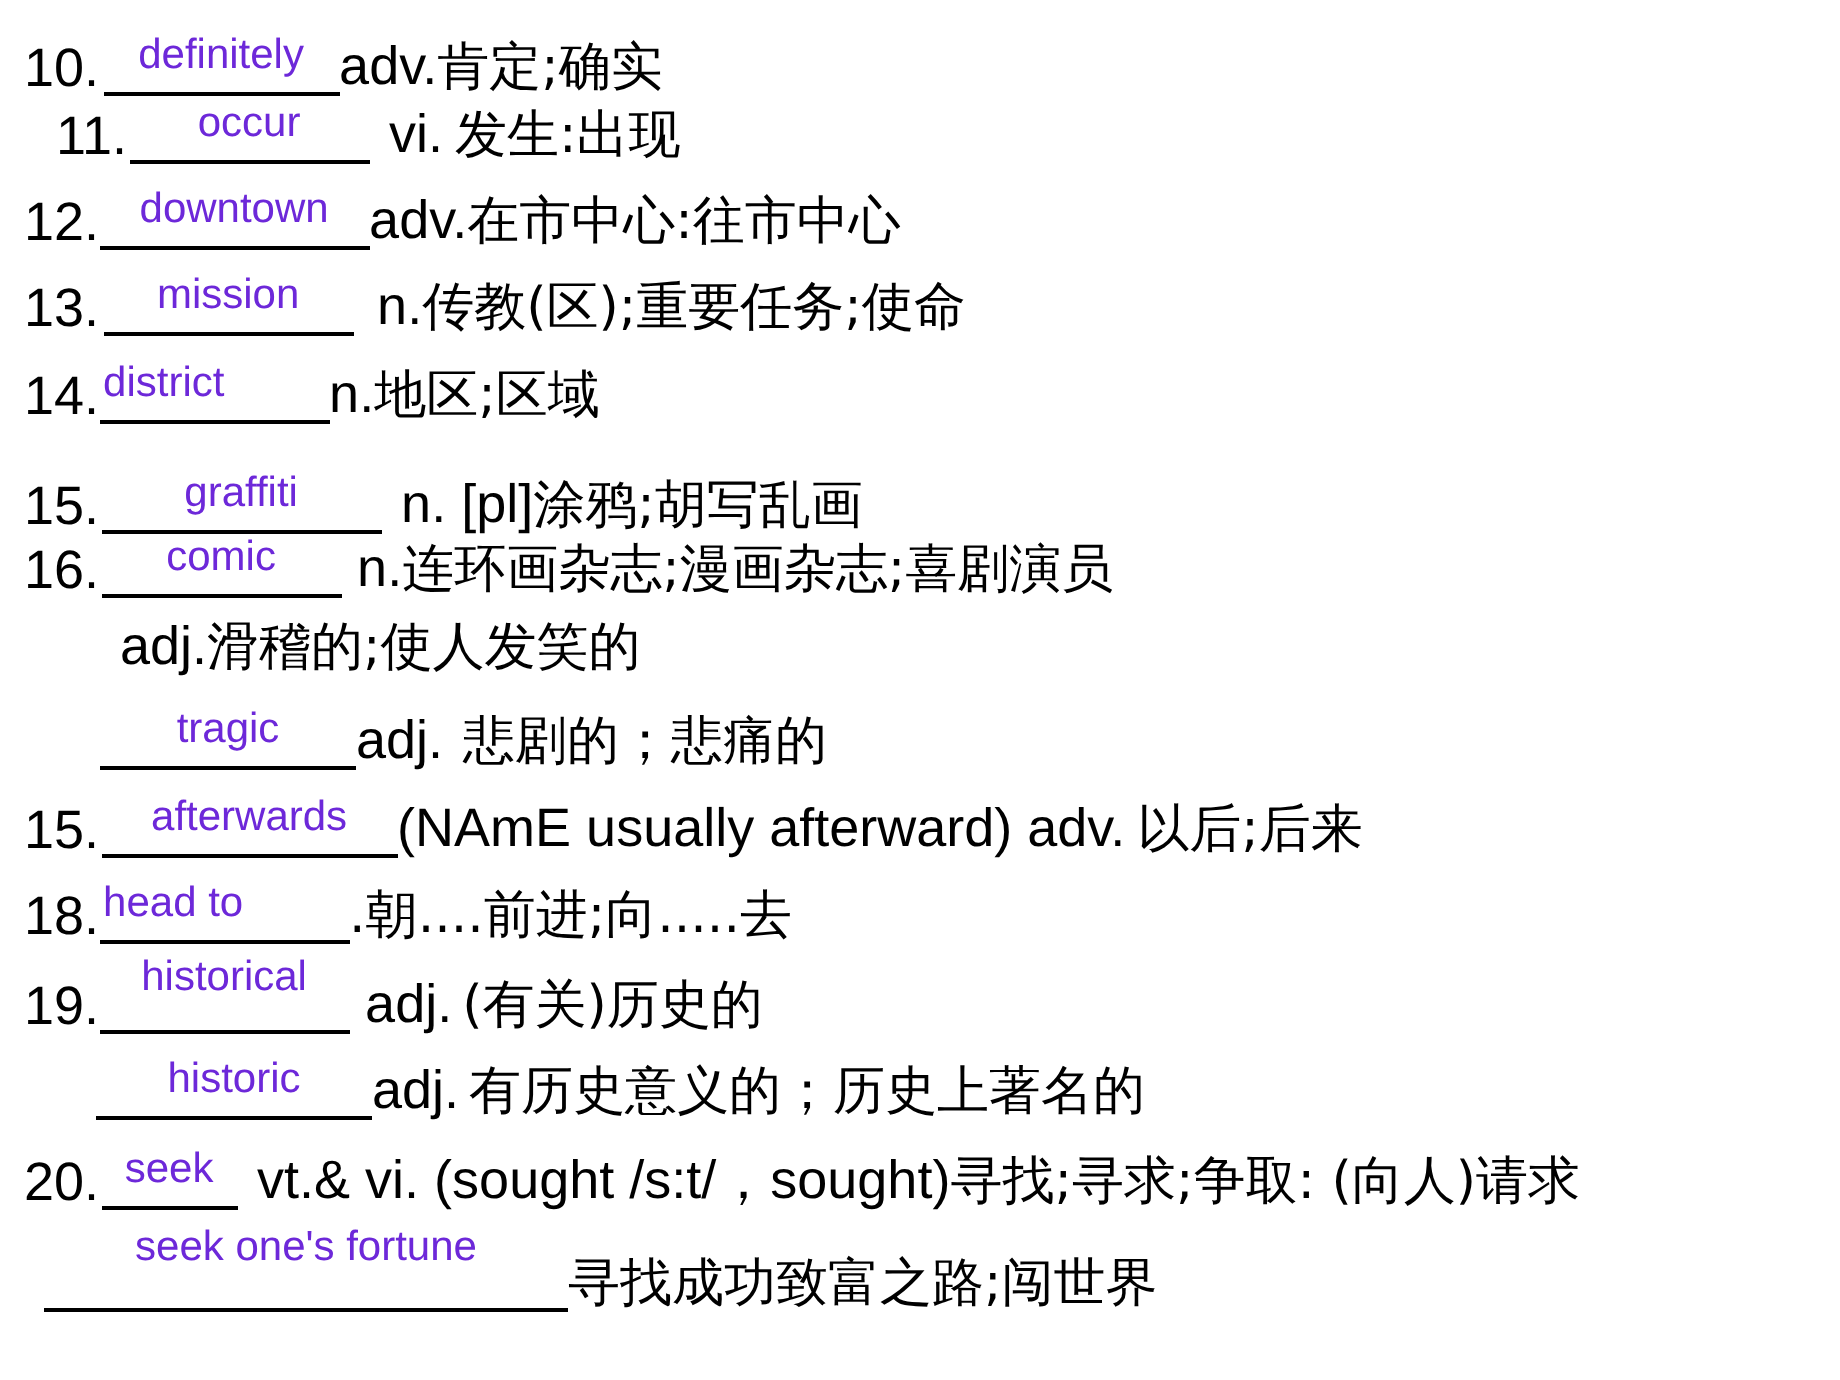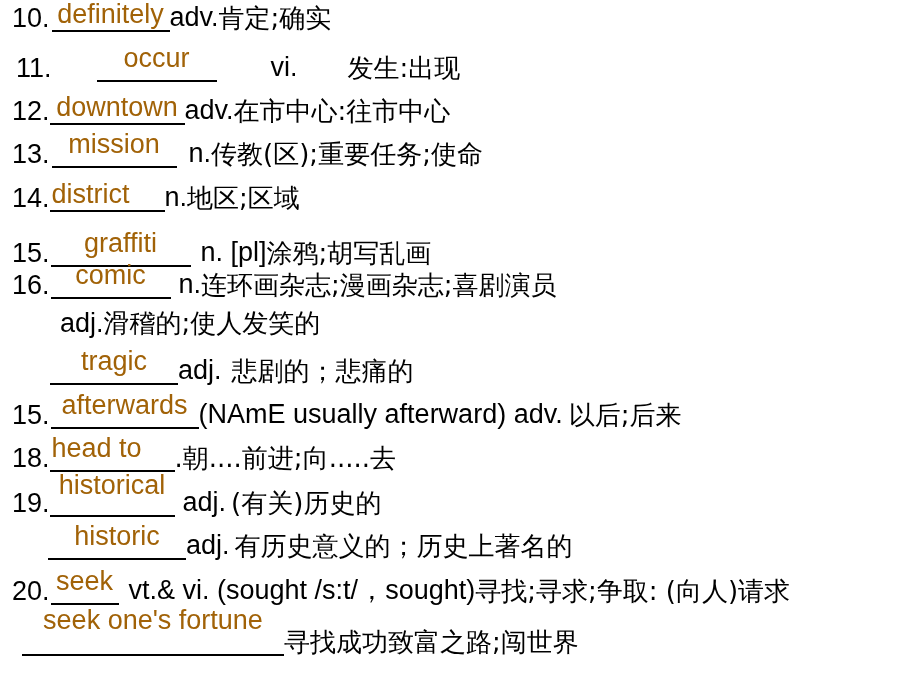--- a/index.html
+++ b/index.html
@@ -36,22 +36,22 @@
   
   .blank {
     position: relative;
     display: inline-block;
     border-bottom: 2px solid #000000;
     text-align: center;
     height: 30px;
     box-sizing: content-box;
   }
   .answer {
-    color: #a16207;
-    font-size: 27px;
+    color: #6d28d9;
+    font-size: 21px;
     position: relative;
     bottom: -1px;
     display: inline-block;
     width: 100%;
     text-align: center;
   }
   
   .answer.raised {
     position: absolute;
     left: 0;
@@ -83,30 +83,30 @@
     font-size: 27px;
     white-space: nowrap;
     line-height: 1;
   }
 </style>
 </head>
 <body>
 
 <div id="slide">
 
-  <div class="entry" style="left:12px; top:0;justify-content:space-between;">
+  <div class="entry" style="left:12px; top:16px;justify-content:space-between;">
     <span class="num">10.</span>
     <span class="blank" style="width:118px; margin-left:2px;">
       <span class="answer">definitely</span>
     </span>
     <span class="defn">adv.</span>
     <span class="defn cn">肯定;确实</span>
   </div>
 
-  <div class="entry" style="left:16px; top:50px;gap:44px;">
+  <div class="entry" style="left:28px; top:50px;">
     <span class="num">11.</span>
     <span class="blank" style="width:120px; margin-left:1px;">
       <span class="answer raised-sm">occur</span>
     </span>
     <span class="defn" style="margin-left:10px;">vi.</span>
     <span class="defn cn" style="margin-left:6px;">发生:出现</span>
   </div>
 
   <div class="entry" style="left:12px; top:93px;">
     <span class="num">12.</span>

